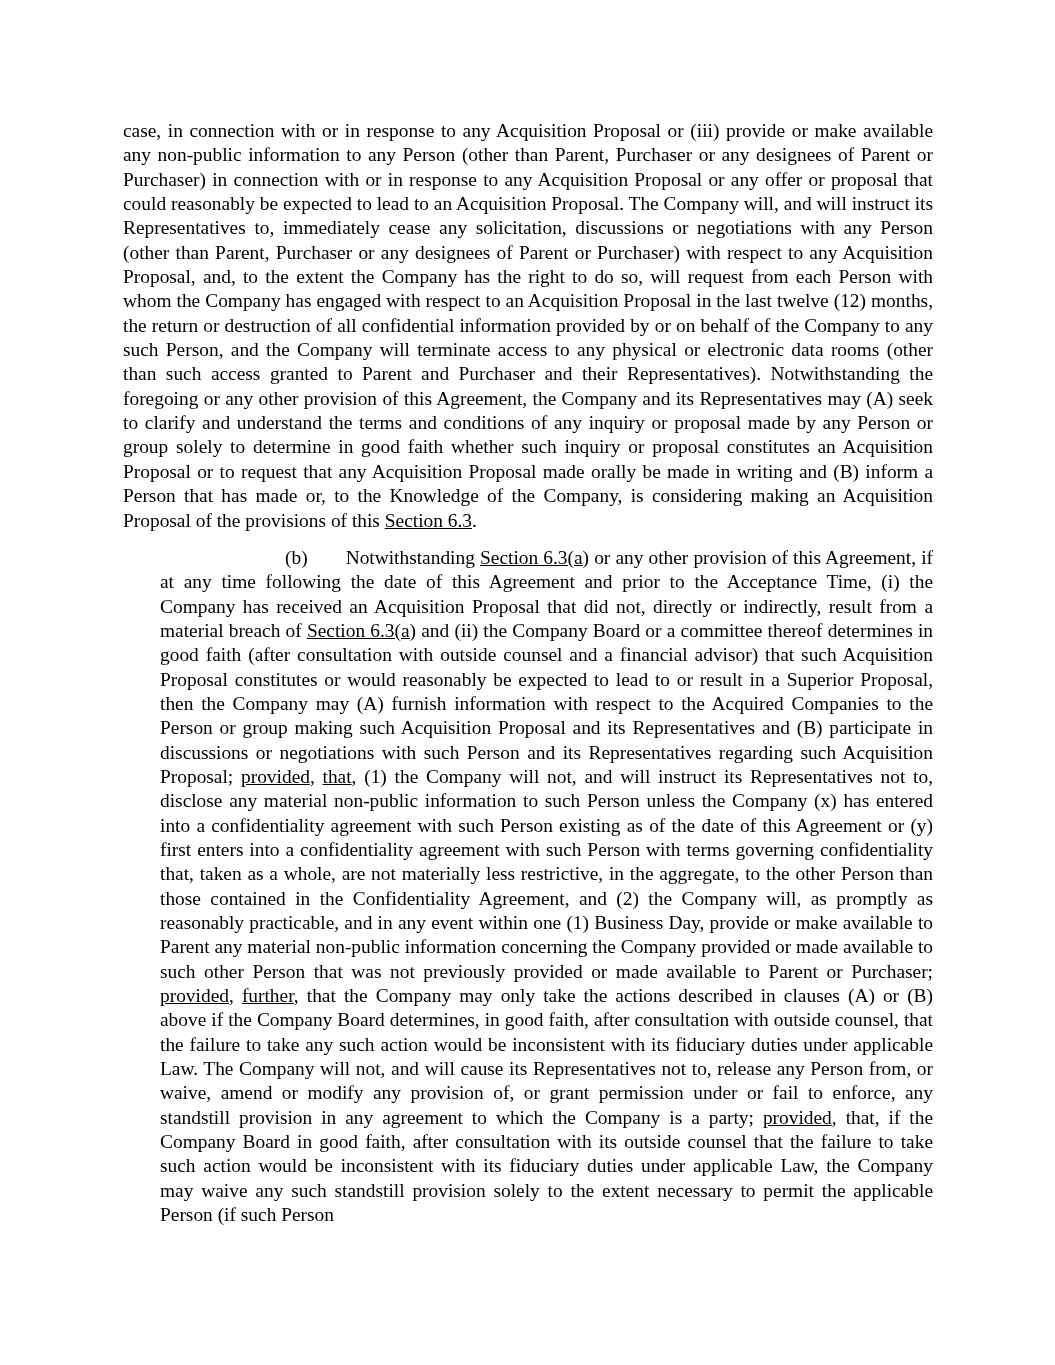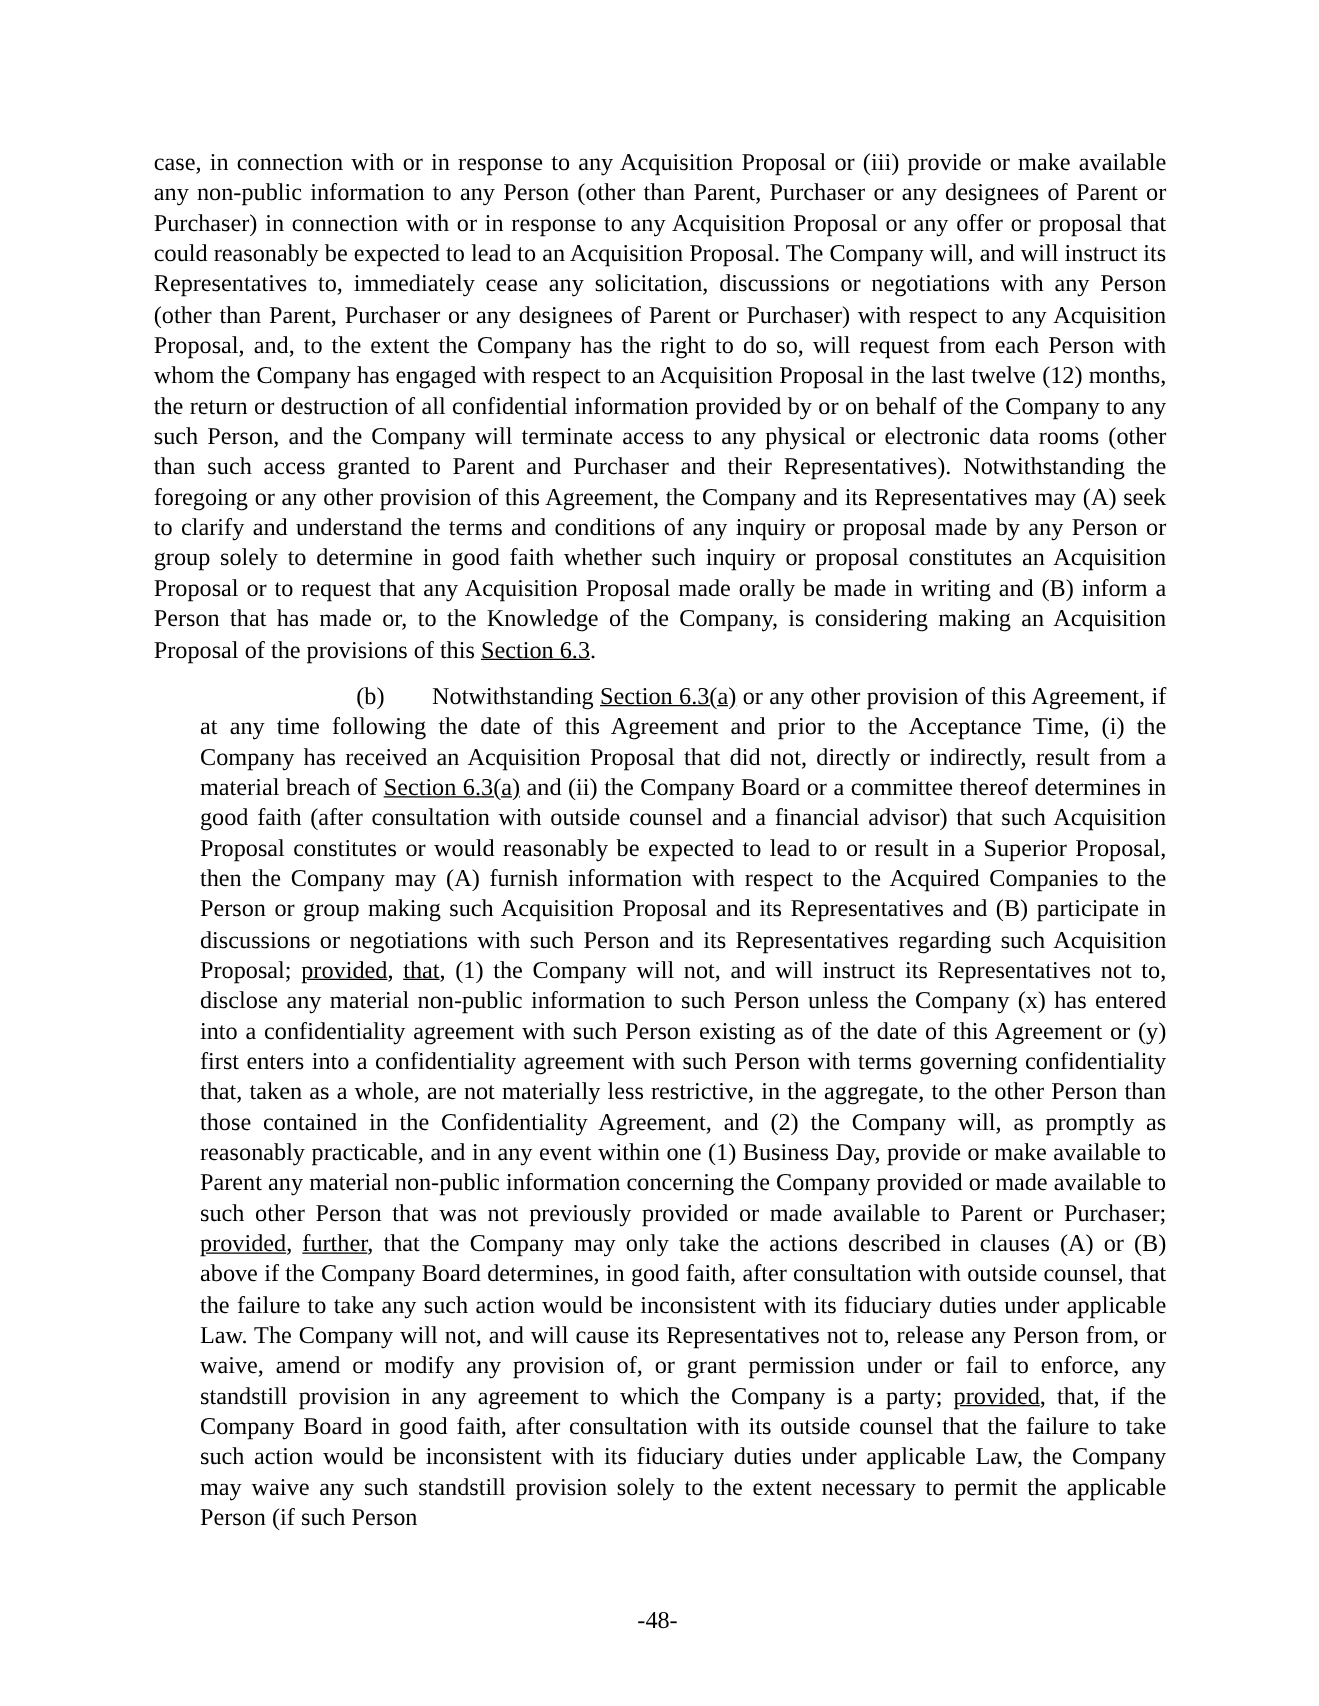--- a/index.html
+++ b/index.html
@@ -55,14 +55,13 @@
 
 <div class="page">
   <div class="content">
 
     <p class="para"><span>case, in connection with or in response to any Acquisition Proposal or (iii) provide or make available any non-public information to any Person (other than Parent, Purchaser or any designees of Parent or Purchaser) in connection with or in response to any Acquisition Proposal or any offer or proposal that could reasonably be expected to lead to an Acquisition Proposal. The Company will, and will instruct its Representatives to, immediately cease any solicitation, discussions or negotiations with any Person (other than Parent, Purchaser or any designees of Parent or Purchaser) with respect to any Acquisition Proposal, and, to the extent the Company has the right to do so, will request from each Person with whom the Company has engaged with respect to an Acquisition Proposal in the last twelve (12) months, the return or destruction of all confidential information provided by or on behalf of the Company to any such Person, and the Company will terminate access to any physical or electronic data rooms (other than such access granted to Parent and Purchaser and their Representatives). Notwithstanding the foregoing or any other provision of this Agreement, the Company and its Representatives may (A) seek to clarify and understand the terms and conditions of any inquiry or proposal made by any Person or group solely to determine in good faith whether such inquiry or proposal constitutes an Acquisition Proposal or to request that any Acquisition Proposal made orally be made in writing and (B) inform a Person that has made or, to the Knowledge of the Company, is considering making an Acquisition Proposal of the provisions of this </span><span class="u">Section 6.3</span><span>.</span></p>
 
     <p class="para para-b"><span>(b)</span><span class="tab"></span><span>Notwithstanding </span><span class="u">Section 6.3(a)</span><span> or any other provision of this Agreement, if at any time following the date of this Agreement and prior to the Acceptance Time, (i) the Company has received an Acquisition Proposal that did not, directly or indirectly, result from a material breach of </span><span class="u">Section 6.3(a)</span><span> and (ii) the Company Board or a committee thereof determines in good faith (after consultation with outside counsel and a financial advisor) that such Acquisition Proposal constitutes or would reasonably be expected to lead to or result in a Superior Proposal, then the Company may (A) furnish information with respect to the Acquired Companies to the Person or group making such Acquisition Proposal and its Representatives and (B) participate in discussions or negotiations with such Person and its Representatives regarding such Acquisition Proposal; </span><span class="u">provided</span><span>, </span><span class="u">that</span><span>, (1) the Company will not, and will instruct its Representatives not to, disclose any material non-public information to such Person unless the Company (x) has entered into a confidentiality agreement with such Person existing as of the date of this Agreement or (y) first enters into a confidentiality agreement with such Person with terms governing confidentiality that, taken as a whole, are not materially less restrictive, in the aggregate, to the other Person than those contained in the Confidentiality Agreement, and (2) the Company will, as promptly as reasonably practicable, and in any event within one (1) Business Day, provide or make available to Parent any material non-public information concerning the Company provided or made available to such other Person that was not previously provided or made available to Parent or Purchaser; </span><span class="u">provided</span><span>, </span><span class="u">further</span><span>, that the Company may only take the actions described in clauses (A) or (B) above if the Company Board determines, in good faith, after consultation with outside counsel, that the failure to take any such action would be inconsistent with its fiduciary duties under applicable Law. The Company will not, and will cause its Representatives not to, release any Person from, or waive, amend or modify any provision of, or grant permission under or fail to enforce, any standstill provision in any agreement to which the Company is a party; </span><span class="u">provided</span><span>, that, if the Company Board in good faith, after consultation with its outside counsel that the failure to take such action would be inconsistent with its fiduciary duties under applicable Law, the Company may waive any such standstill provision solely to the extent necessary to permit the applicable Person (if such Person</span></p>
 
   </div>
 
-  <div class="page-number">-48-</div>
 </div>
 
 </body></html>

